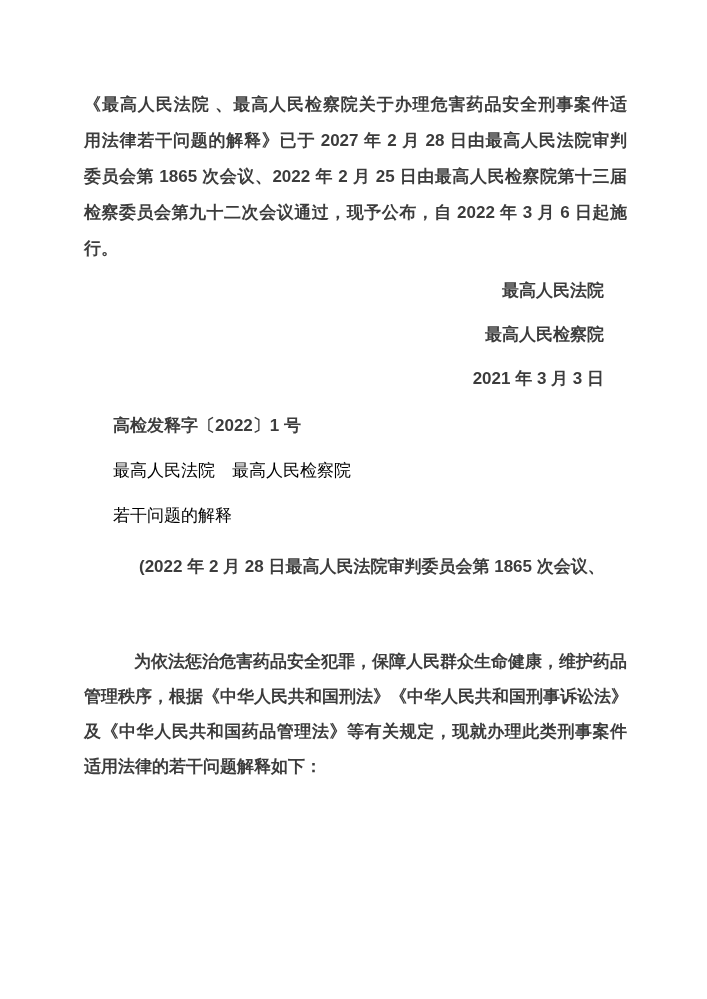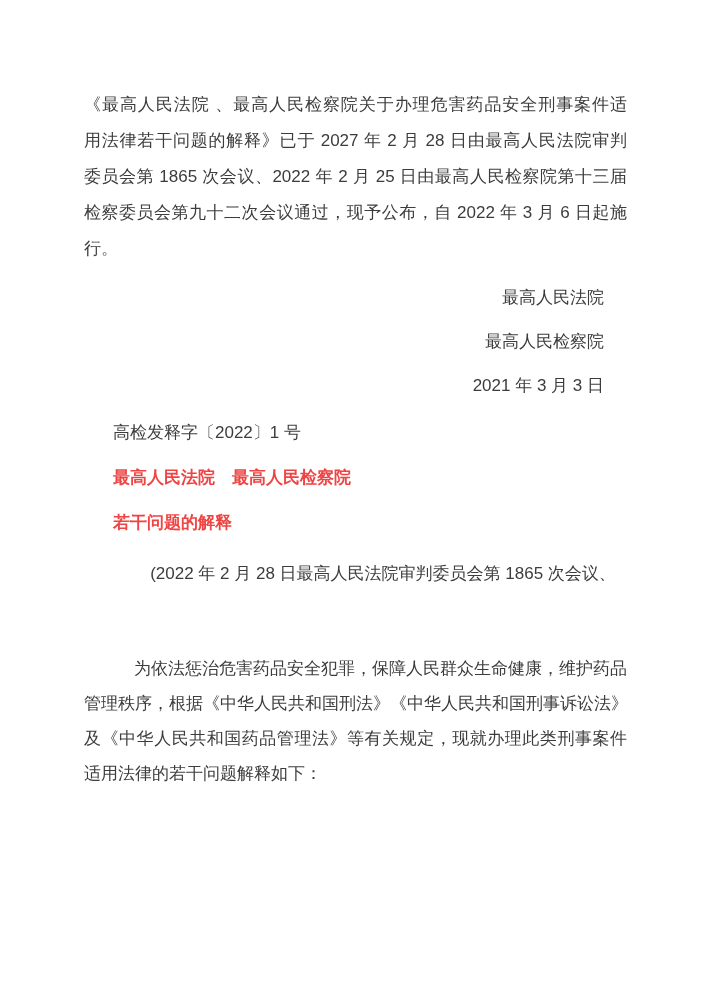--- a/index.html
+++ b/index.html
@@ -14,47 +14,48 @@
     box-sizing: border-box;
     background: #ffffff;
     padding: 87px 80px 0 84px;
     font-family: "Liberation Sans", sans-serif;
     font-size: 17px;
     color: #3c3c3c;
     overflow: hidden;
   }
   .line {
     white-space: nowrap;
+    font-weight: bold;
   }
   .l36 { line-height: 36px; }
   .l35 { line-height: 35px; }
   .just {
     text-align: justify;
     text-align-last: justify;
   }
   .left { text-align: left; }
   .right {
     text-align: right;
     padding-right: 23px;
   }
   .center {
     padding-left: 29px;
   }
   .bold {
-    font-weight: bold;
-    color: #ef4444;
+    font-weight: normal;
+    color: #000000;
   }
-  .sig-block { margin-top: 13px; }
+  .sig-block { margin-top: 6px; }
   .sig-gap { margin-top: 8px; text-align: right; }
   .doc-number { margin-top: 11px; }
   .title-1 { margin-top: 9px; }
   .title-2 { margin-top: 12px; }
   .title-3 { margin-top: 9px; }
   .note-block { margin-top: 15px; }
-  .note-first { padding-left: 55px; text-align: center; }
+  .note-first { padding-left: 55px; }
   .preamble-block { margin-top: 60px; }
   .pre-first { padding-left: 50px; }
 </style>
 </head>
 <body>
 
 <div class="page">
 
   <div>
     <div class="line l36 just">《最高人民法院 、最高人民检察院关于办理危害药品安全刑事案件适</div>

